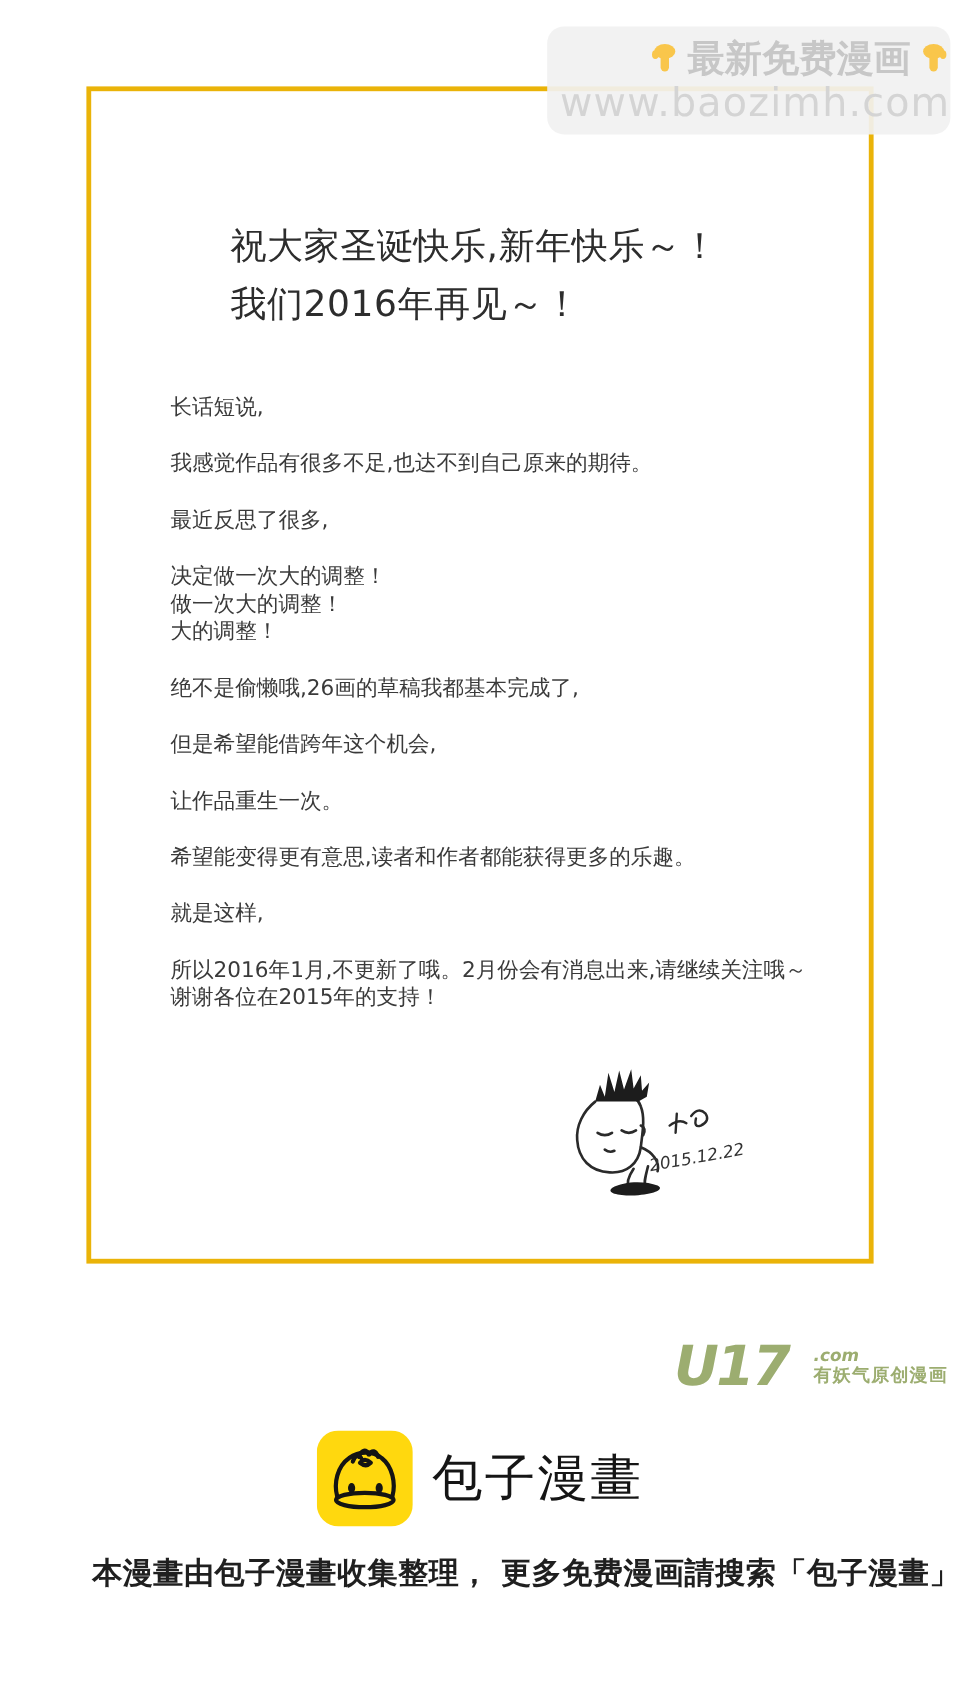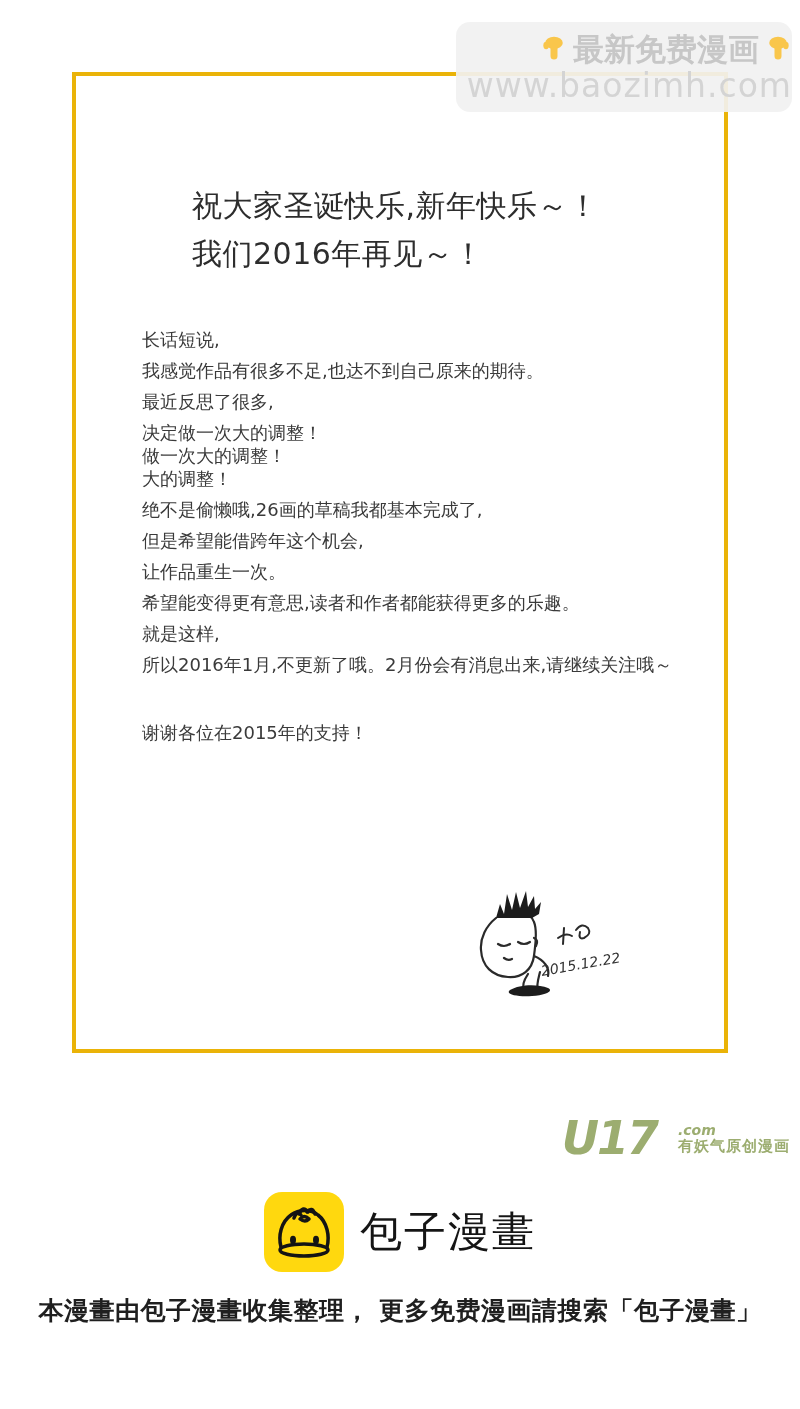--- a/index.html
+++ b/index.html
@@ -25,43 +25,43 @@
   }
   .note-title{
     position:absolute;left:116px;top:106px;font-size:30px;line-height:48px;
     color:#2d2d2d;letter-spacing:0.5px;white-space:nowrap;
   }
   .note-body{
     position:absolute;left:66px;top:252px;font-size:18px;line-height:23px;
     color:#3a3a3a;
   }
   .note-body p{margin:0;white-space:nowrap;}
-  .note-body p.para{margin-top:8px;}
+  .note-body p.para{margin-top:24px;}
   .note-body p.line{margin-top:0;}
-  .note-body p.big{margin-top:45px;}
+  .note-body p.big{}
   .doodle{position:absolute;left:400px;top:806px;width:170px;height:122px;}
   
   .u17{
     position:absolute;top:1086px;right:10px;color:#9cad70;
     display:flex;align-items:flex-end;z-index:2;gap:18px;
   }
   .u17-name{font-size:46px;font-weight:800;font-style:italic;line-height:36px;letter-spacing:-2px;}
   .u17-right{display:flex;flex-direction:column;align-items:flex-start;margin-left:3px;}
   .u17-com{font-size:14px;font-weight:700;font-style:italic;line-height:14px;margin-top:37px;}
   .u17-tagline{font-size:15px;font-weight:800;line-height:19px;letter-spacing:1px;}
   
   .brand{
     position:absolute;top:1192px;left:0;width:100%;
     display:flex;justify-content:center;align-items:center;gap:16px;
   }
   .brand-icon{width:80px;height:80px;flex:0 0 auto;}
   .brand-name{font-size:42px;font-weight:400;color:#151515;letter-spacing:2px;white-space:nowrap;}
   
   .caption{
-    position:absolute;top:1294px;left:0;width:100%;text-align:center;
+    position:absolute;top:1294px;left:0;width:100%;text-align:right;
     font-size:25px;font-weight:700;color:#1f1f1f;letter-spacing:0.5px;white-space:nowrap;
   }
 </style>
 </head>
 <body>
 
 <div class="page">
 
   <div class="watermark">
     <div class="wm-line1">

